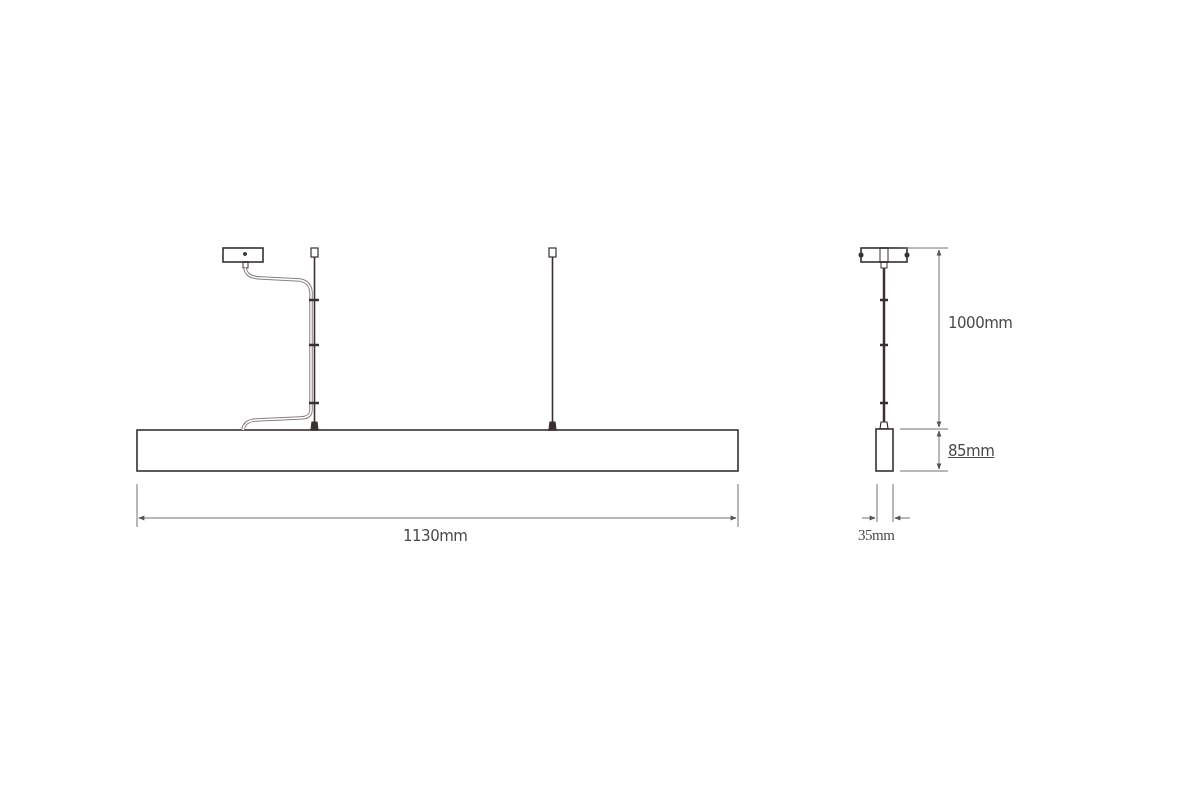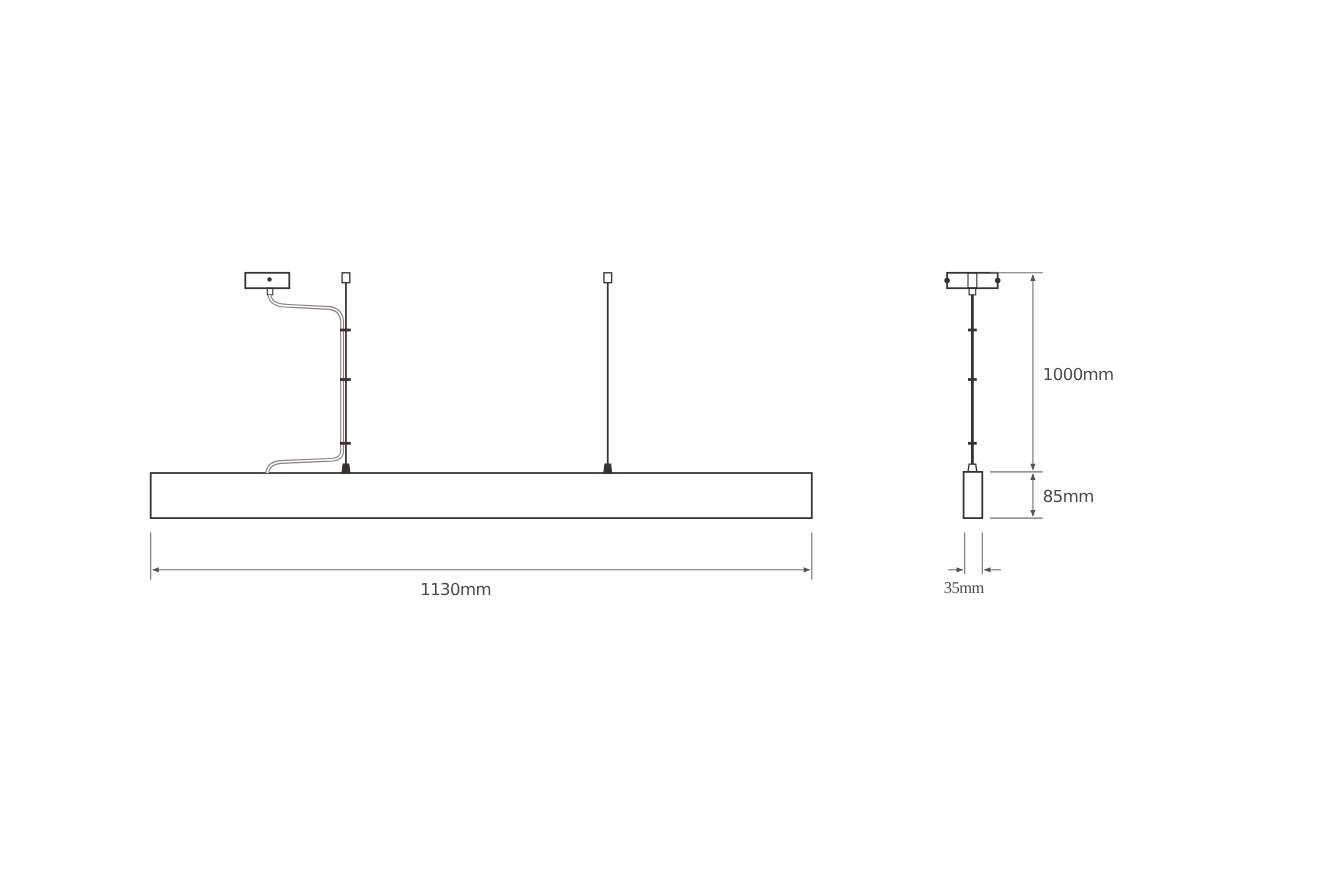--- a/index.html
+++ b/index.html
@@ -70,16 +70,16 @@
     <line x1="900" y1="471" x2="948" y2="471"></line>
     <line x1="939" y1="250" x2="939" y2="427" marker-start="url(#arr)" marker-end="url(#arr)"></line>
     <line x1="939" y1="431" x2="939" y2="469" marker-start="url(#arr)" marker-end="url(#arr)"></line>
     <line x1="877" y1="484" x2="877" y2="522"></line>
     <line x1="893" y1="484" x2="893" y2="522"></line>
     <line x1="862" y1="518" x2="875" y2="518" marker-end="url(#arr)"></line>
     <line x1="910" y1="518" x2="895" y2="518" marker-end="url(#arr)"></line>
   </g>
 </svg>
 
-<div class="dim-label" style="left:382px; top:527px;">1130mm</div>
-<div class="dim-label" style="left:948px; top:331px;">1000mm</div>
-<div class="dim-label" style="left:948px; top:442px;">85mm</div>
+<div class="dim-label" style="left:403px; top:527px;">1130mm</div>
+<div class="dim-label" style="left:948px; top:314px;">1000mm</div>
+<div class="dim-label" style="left:948px; top:442px;text-decoration:underline;">85mm</div>
 <div class="dim-label" style="left:858px; top:527px;font-family:Liberation Serif, serif;">35mm</div>
 
 </body></html>

